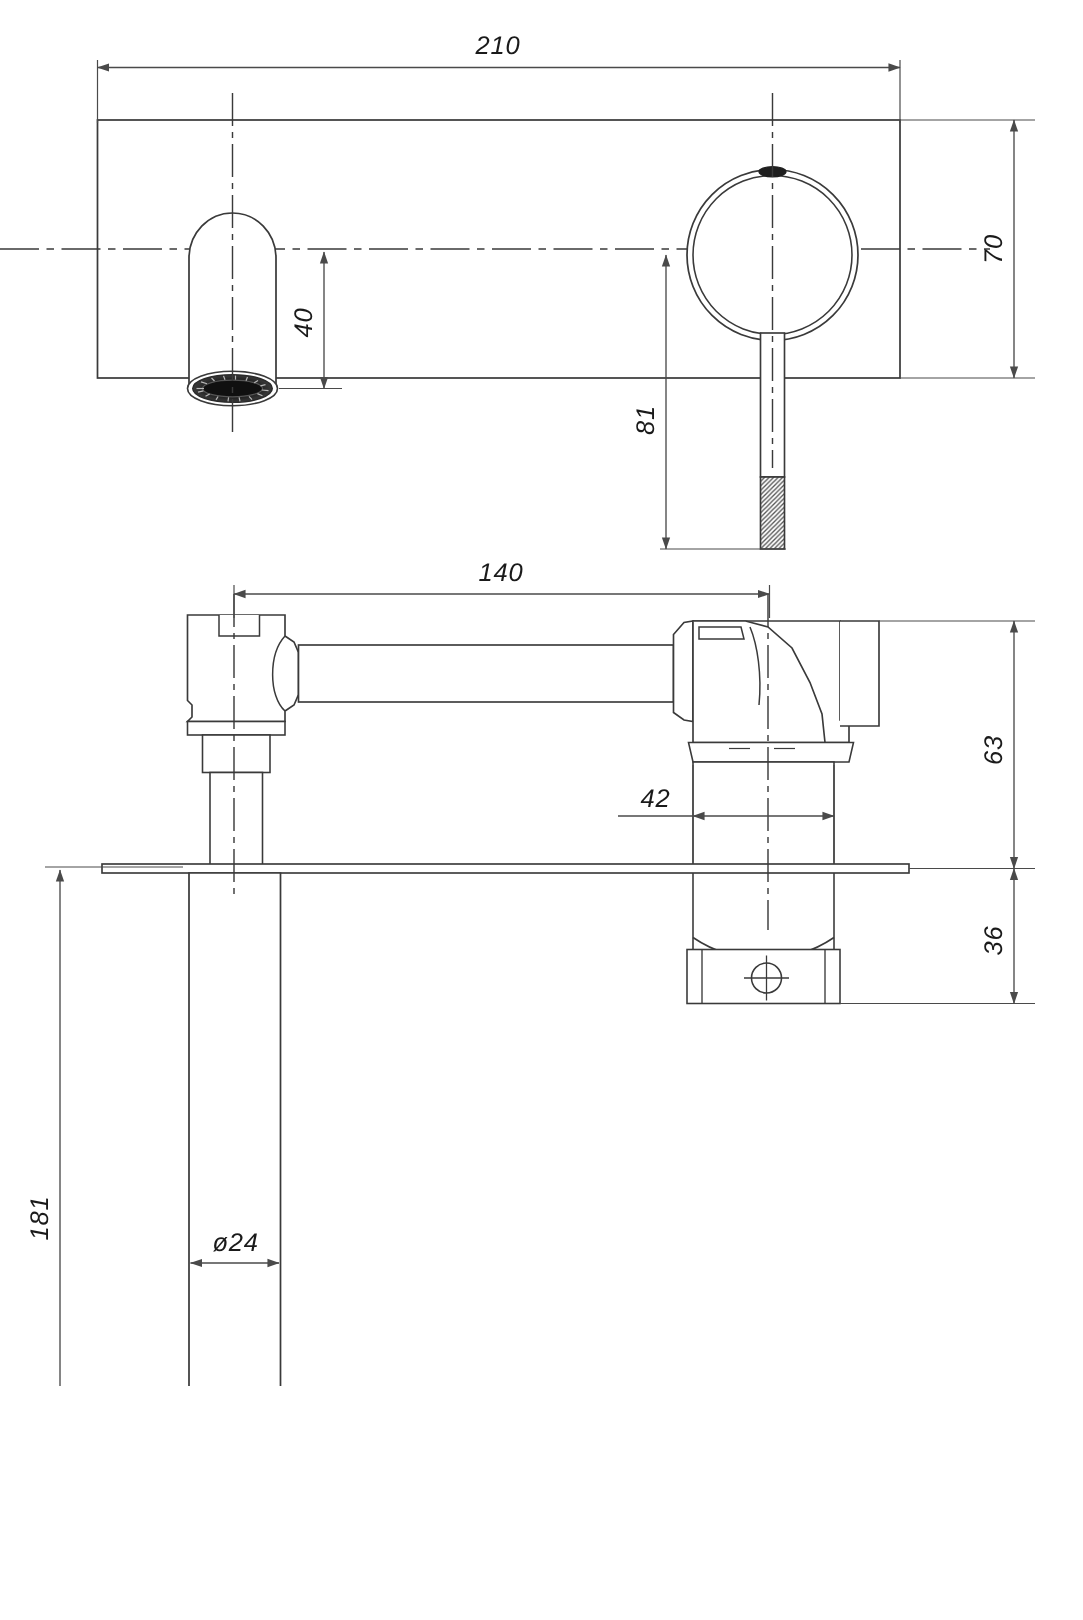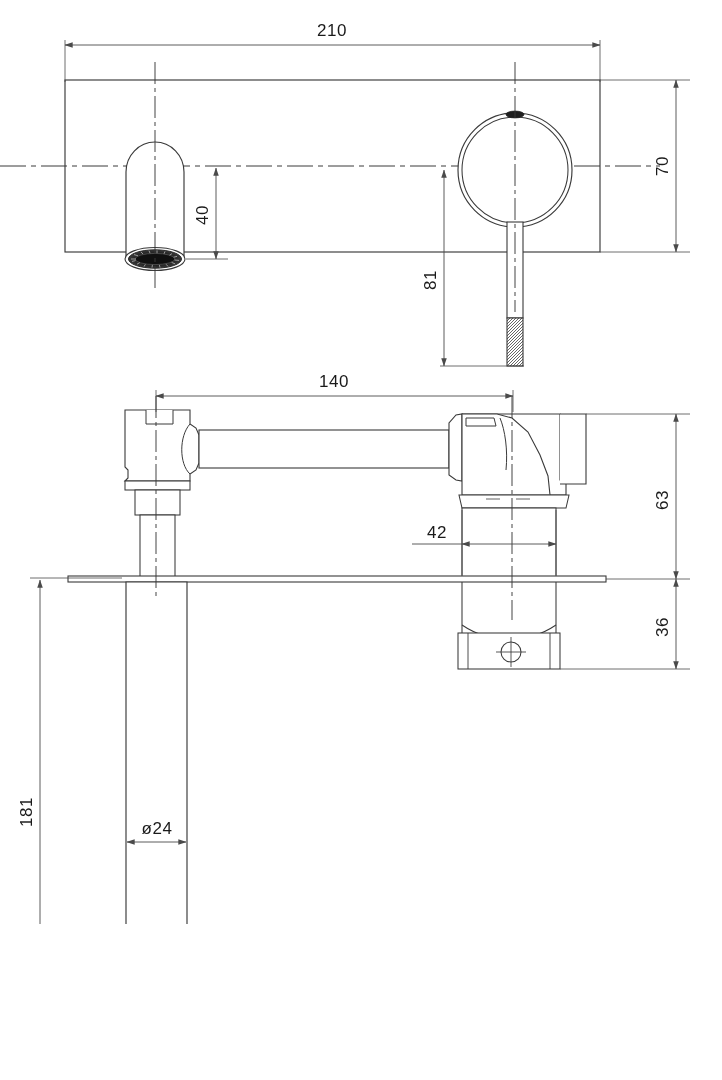--- a/index.html
+++ b/index.html
@@ -10,20 +10,21 @@
   }
   body {
     font-family: "Liberation Sans", sans-serif;
   }
   #drawing-root {
     position: relative;
     width: 722px;
     height: 924px;
     background: #ffffff;
     overflow: hidden;
+    font-style: italic;
   }
   svg.sheet {
     display: block;
     width: 722px;
     height: 1080px;
   }
   .dim-text {
     font-family: "Liberation Sans", sans-serif;
     font-size: 17px;
     fill: #1a1a1a;

